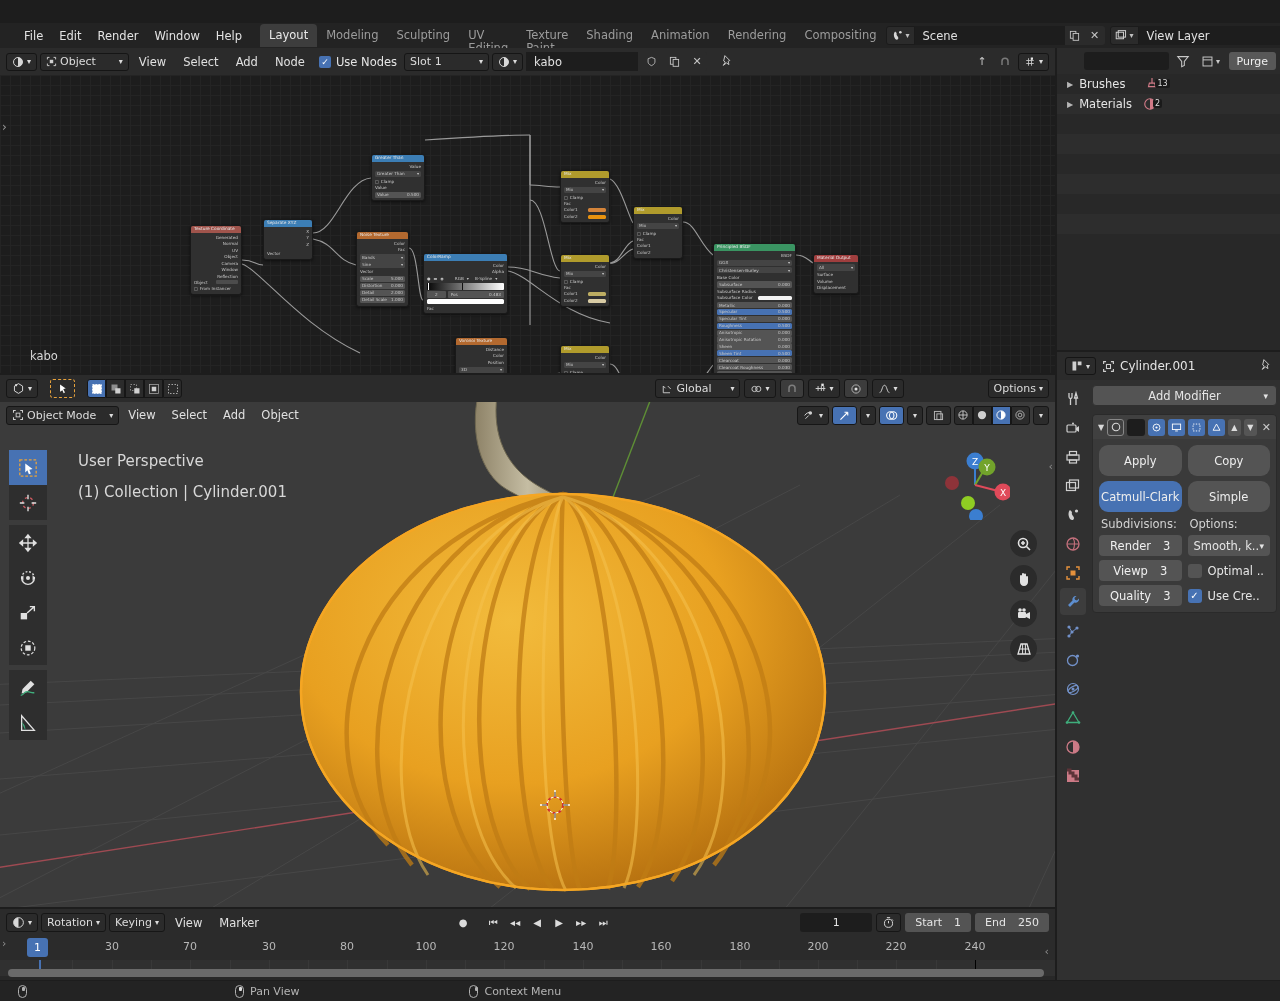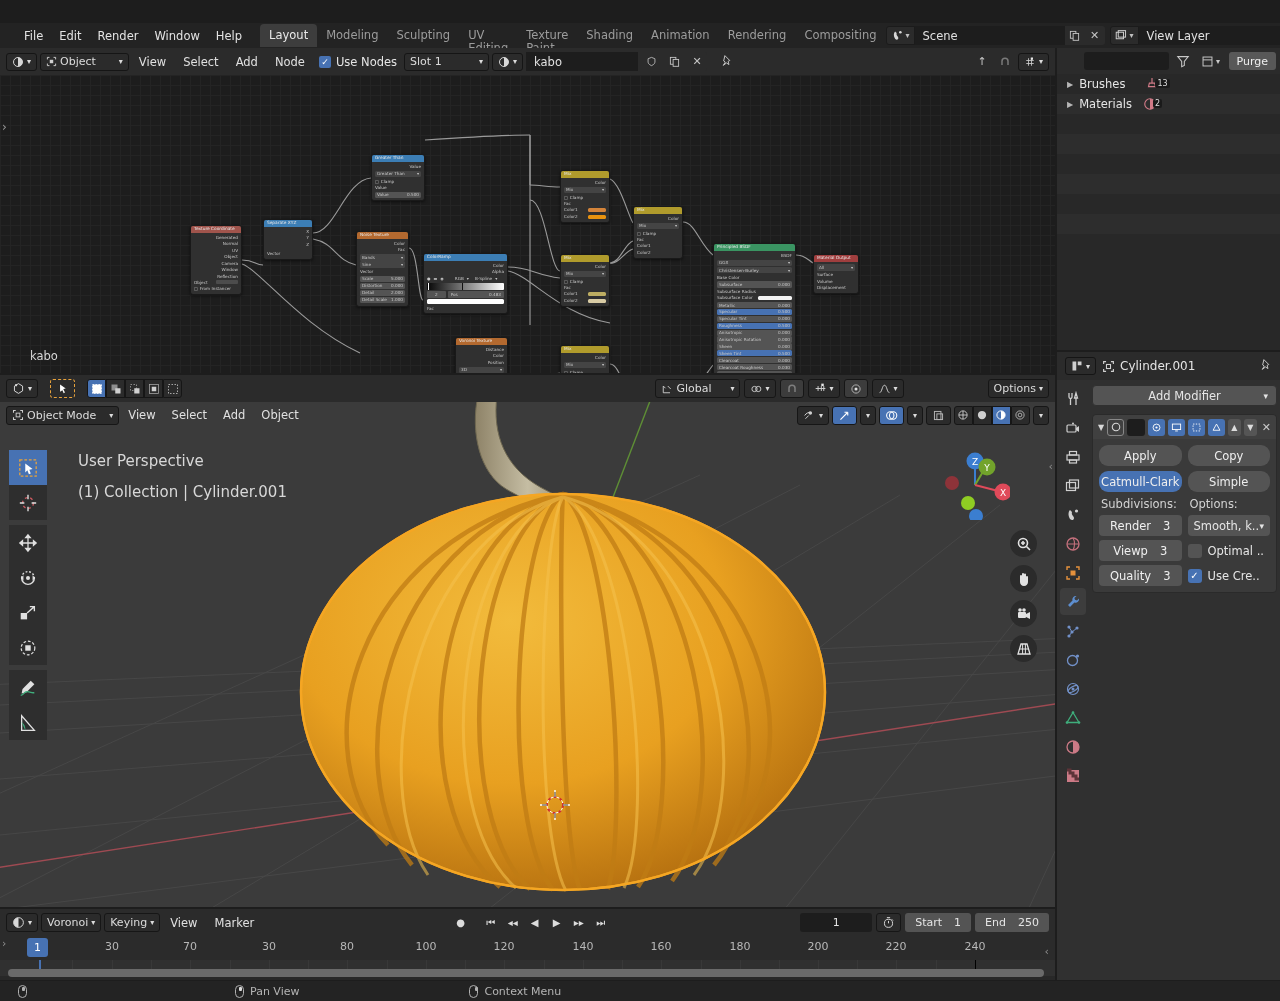--- a/index.html
+++ b/index.html
@@ -161,21 +161,21 @@
   .mod-box { margin-top: 8px; background: #3a3a3a; border-radius: 4px; border: 1px solid #2a2a2a; }
   .mod-head {
     height: 24px; display: flex; align-items: center; gap: 3px; padding: 0 5px; background: #404040;
     border-radius: 4px 4px 0 0;
   }
   .mh-ico { width: 17px; height: 17px; display:flex; align-items:center; justify-content:center; border-radius:3px; background:#555; }
   .mh-ico.on { background: #4772b3; }
   .mod-body { padding: 6px; display: flex; flex-direction: column; gap: 5px; }
   .btn-row { display: flex; gap: 6px; }
   .mbtn {
-    flex: 1; background: #545454; border-radius: 9px; height: 21px; display: flex;
+    flex: 1; background: #545454; border-radius: 9px; height: 31px; display: flex;
     align-items: center; justify-content: center; font-size: 11.5px; color: #eee;
   }
   .mbtn.on { background: #4772b3; }
   .twocol { display: flex; gap: 6px; }
   .col { flex: 1; display: flex; flex-direction: column; gap: 4px; }
   .lbl { font-size: 11.5px; color: #d3d3d3; padding-left: 2px; }
   .field {
     background: #545454; border-radius: 4px; height: 21px; display: flex; align-items: center;
     justify-content: center; gap: 12px; font-size: 11.5px; position: relative;
   }
@@ -1318,21 +1318,21 @@
   <div class="timeline">
     <div class="tl-header">
       <div class="vh-btn">
         <svg width="13" height="13" viewBox="0 0 16 16">
           <circle cx="8" cy="8" r="6" fill="none" stroke="#d8d8d8" stroke-width="1.2"></circle>
           <path d="M8 2 A6 6 0 0 0 8 14 Z" fill="#d8d8d8"></path>
         </svg>
         <span style="font-size:8px">▾</span>
       </div>
       <div class="vh-btn">
-        <span>Voronoi</span>
+        <span>Rotation</span>
           <span style="font-size:8px">▾</span>
       </div>
       <div class="vh-btn">
         <span>Keying</span>
           <span style="font-size:8px">▾</span>
       </div>
       <div class="tl-flat">View</div>
       <div class="tl-flat">Marker</div>
 
       <div class="tl-playbtns">

